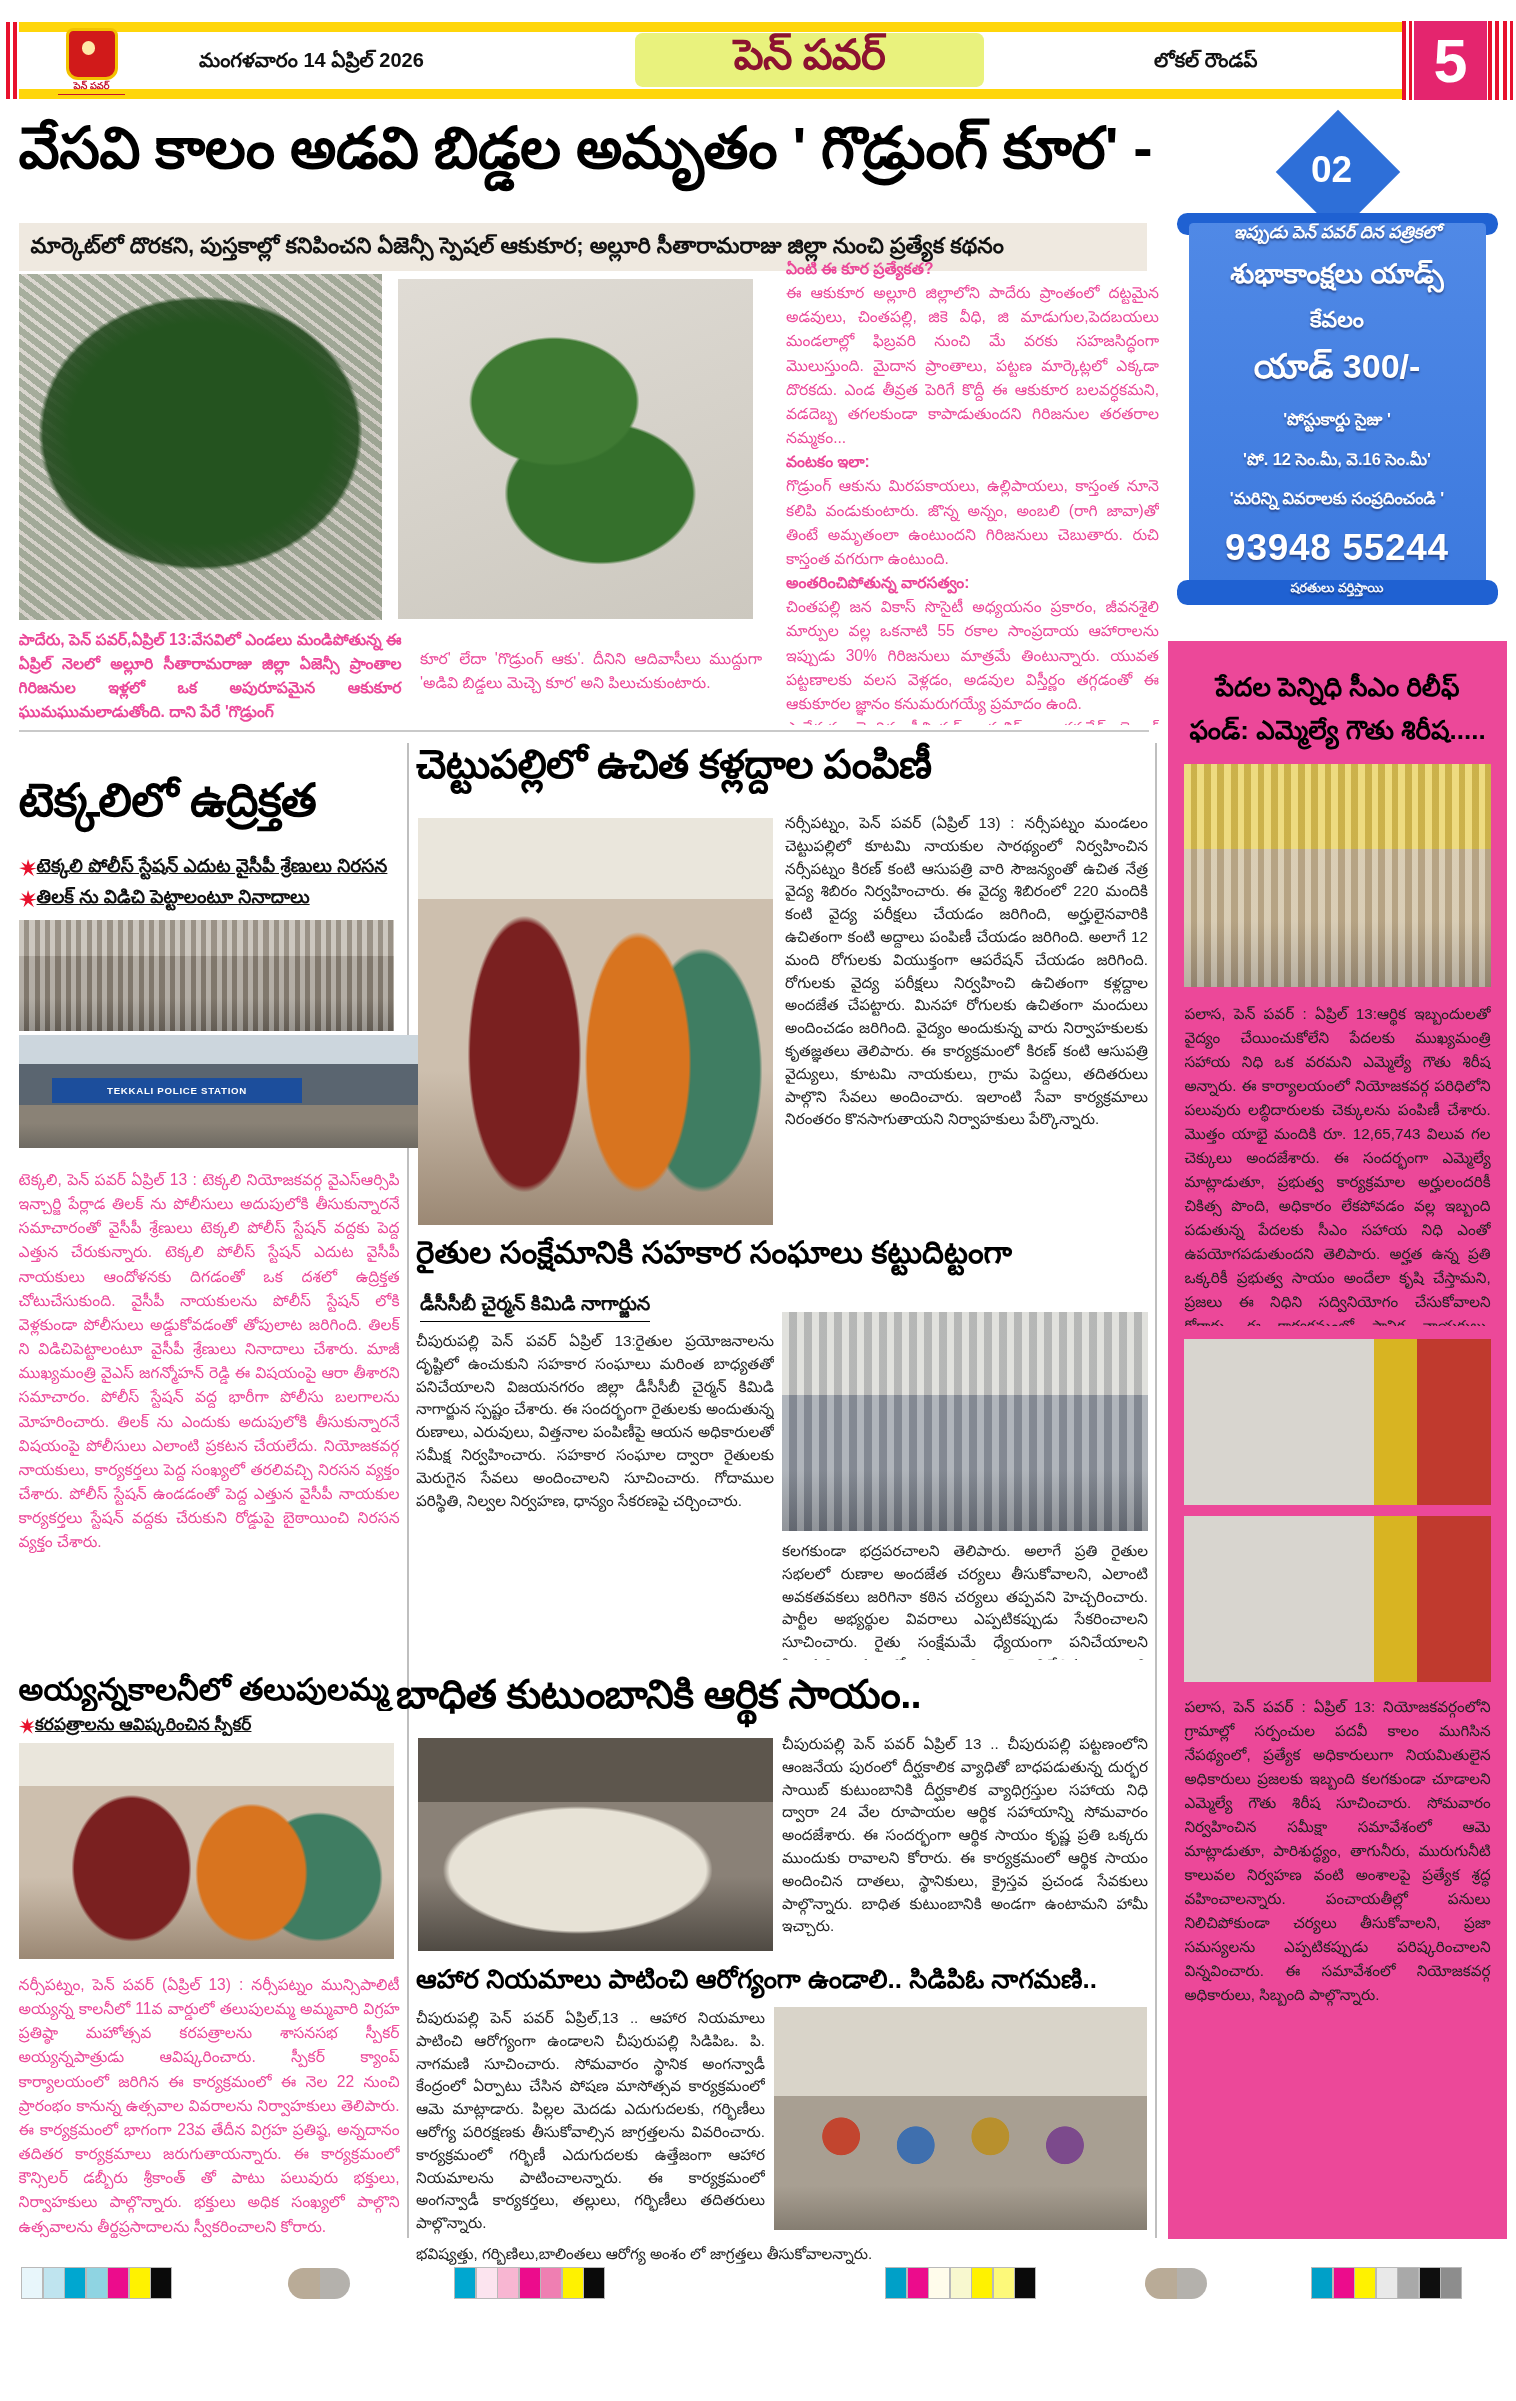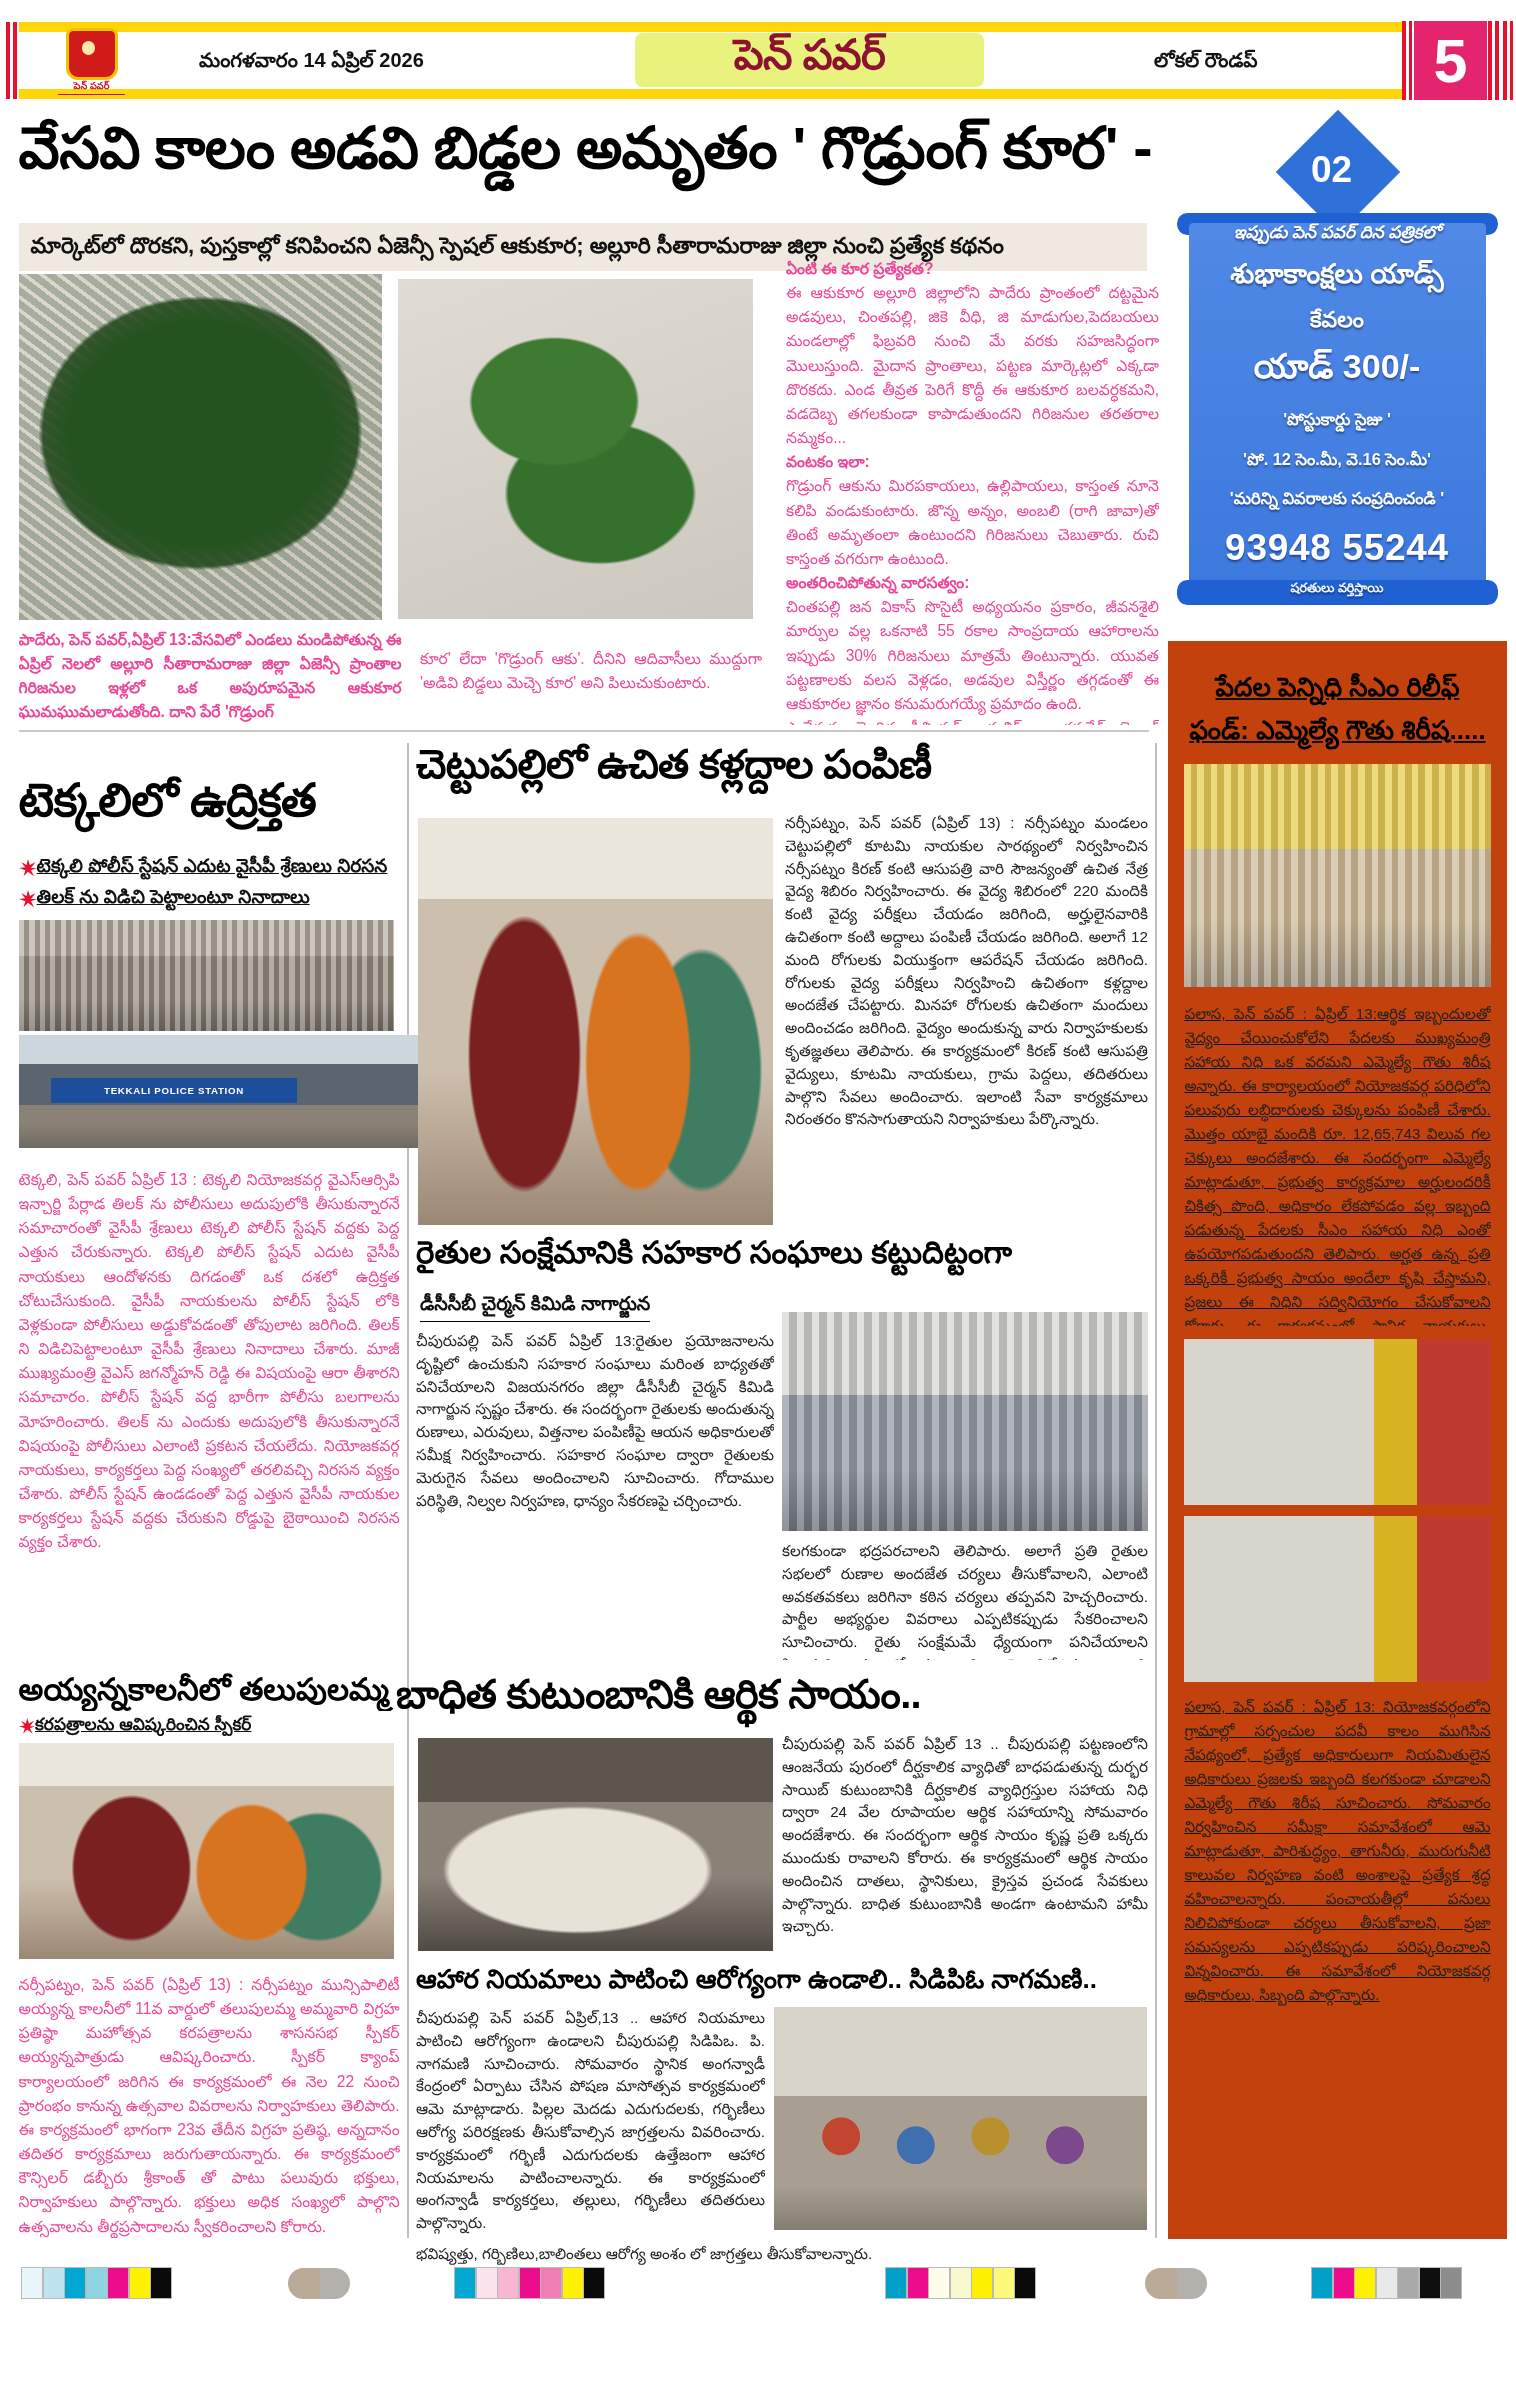--- a/index.html
+++ b/index.html
@@ -82,21 +82,21 @@
   .ad-body{background:linear-gradient(180deg,#5089e6,#3c79de);border-radius:4.5px;}
   .ad-text{color:#fff;text-align:center;text-shadow:0 1.5px 2.2px rgba(0,0,40,.45);}
   .ad-l1{font-size:17px;font-weight:700;font-style:italic;}
   .ad-l2{font-size:27px;font-weight:800;margin-top:13.4px;}
   .ad-l3{font-size:22px;font-weight:800;margin-top:10.4px;}
   .ad-l4{font-size:34px;font-weight:800;margin-top:9px;}
   .ad-s{font-size:16.4px;font-weight:600;margin-top:16.4px;}
   .ad-phone{font-size:37px;font-weight:800;margin-top:15px;letter-spacing:0.7px;}
   .ad-terms{font-size:12.6px;font-weight:600;margin-top:12px;opacity:.95;}
   
-  .ybox{background:#c2410c;text-decoration:underline;}
+  .ybox{background:#ec4899;}
   .y-h{font-weight:800;text-align:center;color:#000;}
   .y-b{font-size:15.2px;line-height:1.58;text-align:justify;color:#222;}
   
   .sw{display:inline-block;width:20px;height:30px;margin-right:1.5px;outline:0.7px solid #b9b9b9;vertical-align:top;}
   .cap{border-radius:16.4px;background:linear-gradient(90deg,#b9ab97 0 52%,#b4b1ac 52%);width:62px;height:31px;}
   .clip{overflow:hidden;}
 </style>
 </head>
 <body>
 
@@ -152,21 +152,21 @@
       </svg>
     <span class="bullet-txt">టెక్కలి పోలీస్ స్టేషన్ ఎదుట వైసీపీ శ్రేణులు నిరసన</span>
   </div>
   <div class="abs bullet-row" style="left:18.6px;top:886px;width:383px;">
     <svg width="18" height="18" viewBox="0 0 24 24">
         <polygon points="12,0 14.5,8 22,4 16,12 24,12 16,15 20,23 12,17 6,23 8.5,15 0,12 8,11 3,4 10,8" fill="#e8112d"></polygon>
       </svg>
     <span class="bullet-txt">తిలక్ ను విడిచి పెట్టాలంటూ నినాదాలు</span>
   </div>
   <div class="abs ph ph-crowd" style="left:18.6px;top:920px;width:375px;height:111px;"></div>
-  <div class="abs ph ph-building" style="left:18.6px;top:1035px;width:409px;height:113px;">
+  <div class="abs ph ph-building" style="left:18.6px;top:1035px;width:409px;height:113px;padding-left:8px;">
     <div class="sign-strip">TEKKALI POLICE STATION</div>
   </div>
   <div class="abs body-txt clip" style="left:18.6px;top:1168px;width:381px;height:491px;">టెక్కలి, పెన్ పవర్ ఏప్రిల్ 13 : టెక్కలి నియోజకవర్గ వైఎస్ఆర్సిపి ఇన్చార్జి పేర్లాడ తిలక్ ను పోలీసులు అదుపులోకి తీసుకున్నారనే సమాచారంతో వైసీపీ శ్రేణులు టెక్కలి పోలీస్ స్టేషన్ వద్దకు పెద్ద ఎత్తున చేరుకున్నారు. టెక్కలి పోలీస్ స్టేషన్ ఎదుట వైసీపీ నాయకులు ఆందోళనకు దిగడంతో ఒక దశలో ఉద్రిక్తత చోటుచేసుకుంది. వైసీపీ నాయకులను పోలీస్ స్టేషన్ లోకి వెళ్లకుండా పోలీసులు అడ్డుకోవడంతో తోపులాట జరిగింది. తిలక్ ని విడిచిపెట్టాలంటూ వైసీపీ శ్రేణులు నినాదాలు చేశారు. మాజీ ముఖ్యమంత్రి వైఎస్ జగన్మోహన్ రెడ్డి ఈ విషయంపై ఆరా తీశారని సమాచారం. పోలీస్ స్టేషన్ వద్ద భారీగా పోలీసు బలగాలను మోహరించారు. తిలక్ ను ఎందుకు అదుపులోకి తీసుకున్నారనే విషయంపై పోలీసులు ఎలాంటి ప్రకటన చేయలేదు. నియోజకవర్గ నాయకులు, కార్యకర్తలు పెద్ద సంఖ్యలో తరలివచ్చి నిరసన వ్యక్తం చేశారు. పోలీస్ స్టేషన్ ఉండడంతో పెద్ద ఎత్తున వైసీపీ నాయకుల కార్యకర్తలు స్టేషన్ వద్దకు చేరుకుని రోడ్డుపై బైఠాయించి నిరసన వ్యక్తం చేశారు.</div>
 
   <div class="abs h-md clip" style="left:18.6px;top:1672px;width:383px;height:39px;">అయ్యన్నకాలనీలో తలుపులమ్మ విగ్రహ ప్రతిష్ట</div>
   <div class="abs bullet-row" style="left:18.6px;top:1715px;width:383px;">
     <svg width="16.4" height="16.4" viewBox="0 0 24 24">
         <polygon points="12,0 14.5,8 22,4 16,12 24,12 16,15 20,23 12,17 6,23 8.5,15 0,12 8,11 3,4 10,8" fill="#e8112d"></polygon>
       </svg>
     <span class="bullet-txt" style="font-size:17px">కరపత్రాలను ఆవిష్కరించిన స్పీకర్</span>

